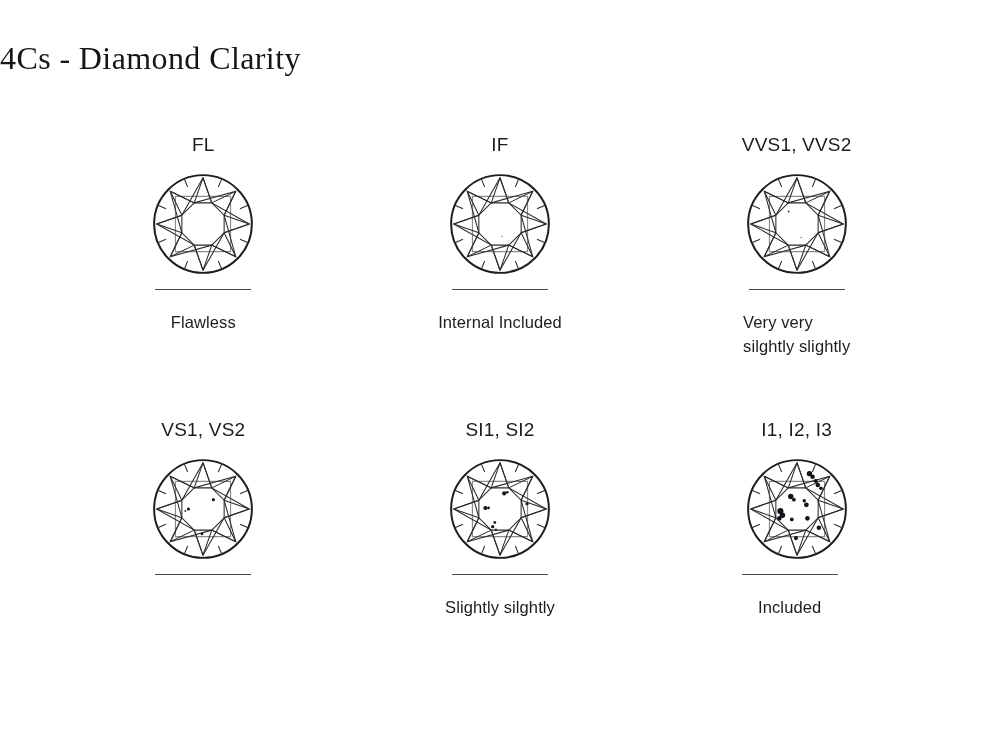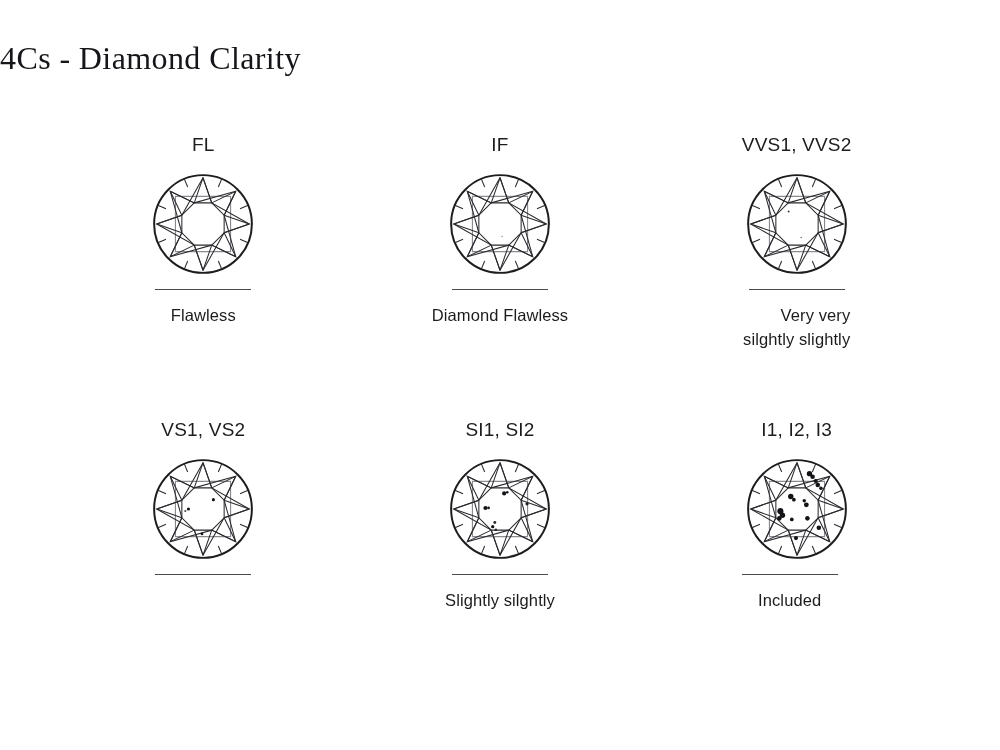--- a/index.html
+++ b/index.html
@@ -66,25 +66,25 @@
     width: 104px;
     height: 104px;
   }
   .rule {
     margin-top: 13px;
     width: 96px;
     height: 0;
     border-top: 1.6px solid #4a4a4a;
   }
   .caption {
-    margin-top: 13px;
+    margin-top: 20px;
     font-size: 16.5px;
     line-height: 24px;
     color: #1c1c1c;
-    text-align: right;
+    text-align: left;
     white-space: pre-line;
     letter-spacing: 0.1px;
   }
   .cell.shift-left .rule { margin-left: -14px; }
   .cell.shift-left .caption { margin-left: -14px; }
   .girdle { fill: none; stroke: #1d1d1f; stroke-width: 1.9; }
   .facet  { fill: none; stroke: #2a2a2e; stroke-width: 1.0; }
   .table-sq { fill: none; stroke: #8a8a90; stroke-width: 1.1; }
   .incl { fill: #141418; stroke: none; }
 </style>
@@ -162,21 +162,21 @@
             <polyline points="93.42,67.99 85.57,64.73" class="facet"></polyline>
             <polyline points="67.99,93.42 64.73,85.57" class="facet"></polyline>
             <polyline points="32.01,93.42 35.27,85.57" class="facet"></polyline>
             <polyline points="6.58,67.99 14.43,64.73" class="facet"></polyline>
             <polyline points="6.58,32.01 14.43,35.27" class="facet"></polyline>
             <polyline points="32.01,6.58 35.27,14.43" class="facet"></polyline>
             <circle cx="52" cy="62" r="0.7" class="incl" opacity="0.45"></circle>
           </svg>
         </div>
       <div class="rule"></div>
-      <div class="caption">Diamond Flawless</div>
+      <div class="caption">Internal Included</div>
     </div>
 
     <div class="cell">
       <div class="grade">VVS1, VVS2</div>
       <div class="gem-wrap">
           <svg viewBox="0 0 100 100">
             <circle cx="50" cy="50" r="47" class="girdle"></circle>
             <polygon points="23.50,23.50 76.50,23.50 76.50,76.50 23.50,76.50" class="table-sq"></polygon>
             <polygon points="58.42,29.67 70.33,41.58 70.33,58.42 58.42,70.33 41.58,70.33 29.67,58.42 29.67,41.58 41.58,29.67" class="facet"></polygon>
             <polyline points="41.58,29.67 50.00,5.50 58.42,29.67" class="facet"></polyline>

